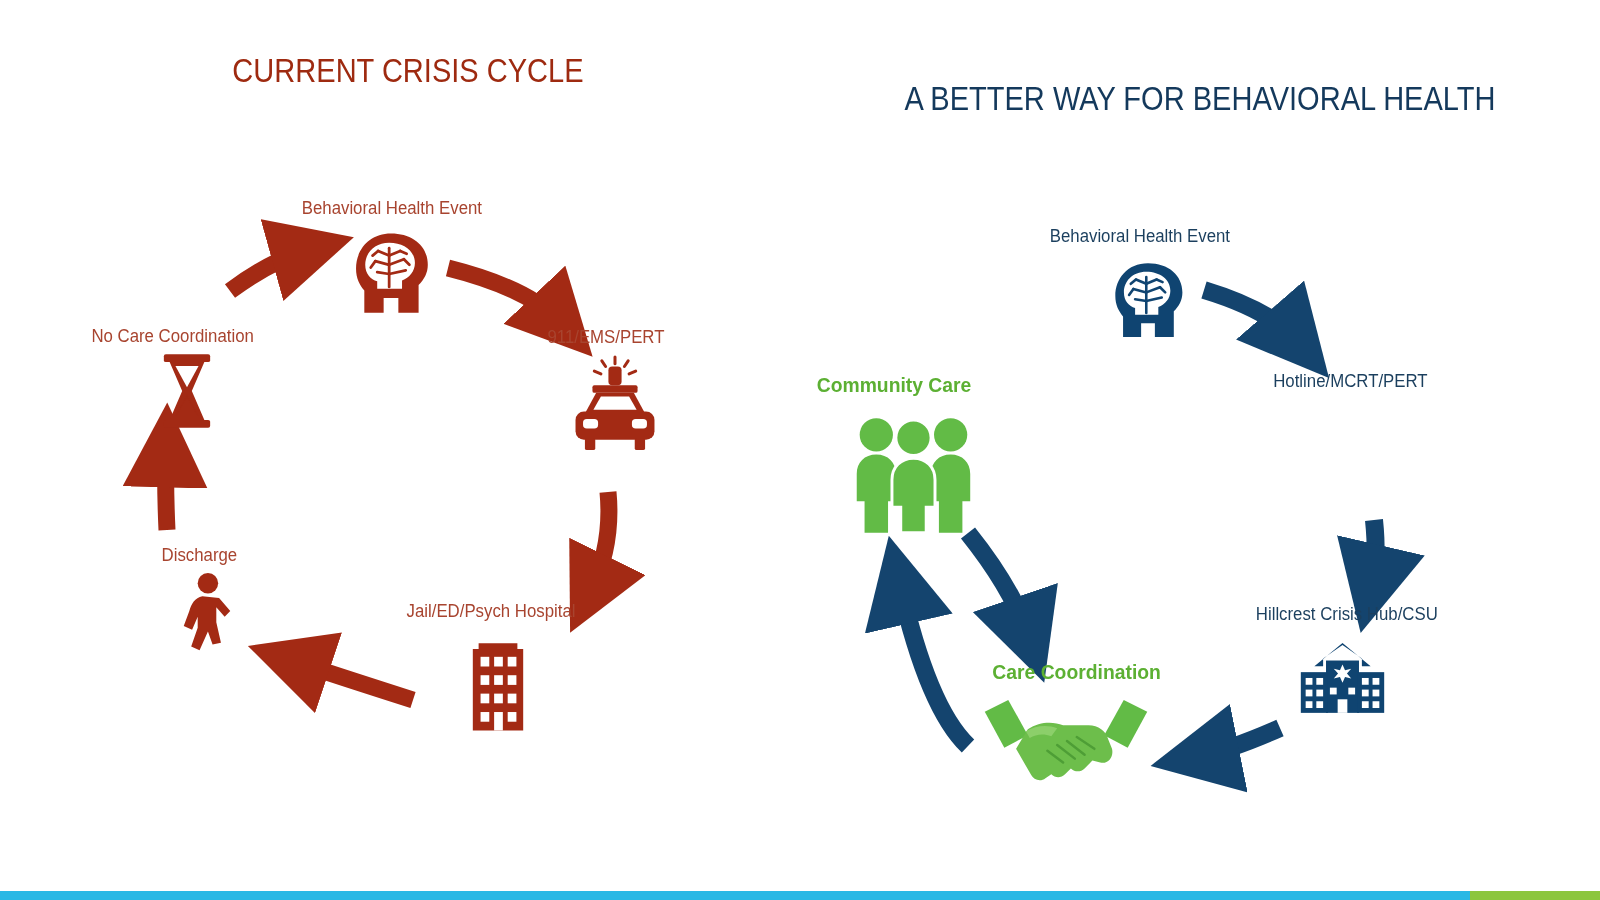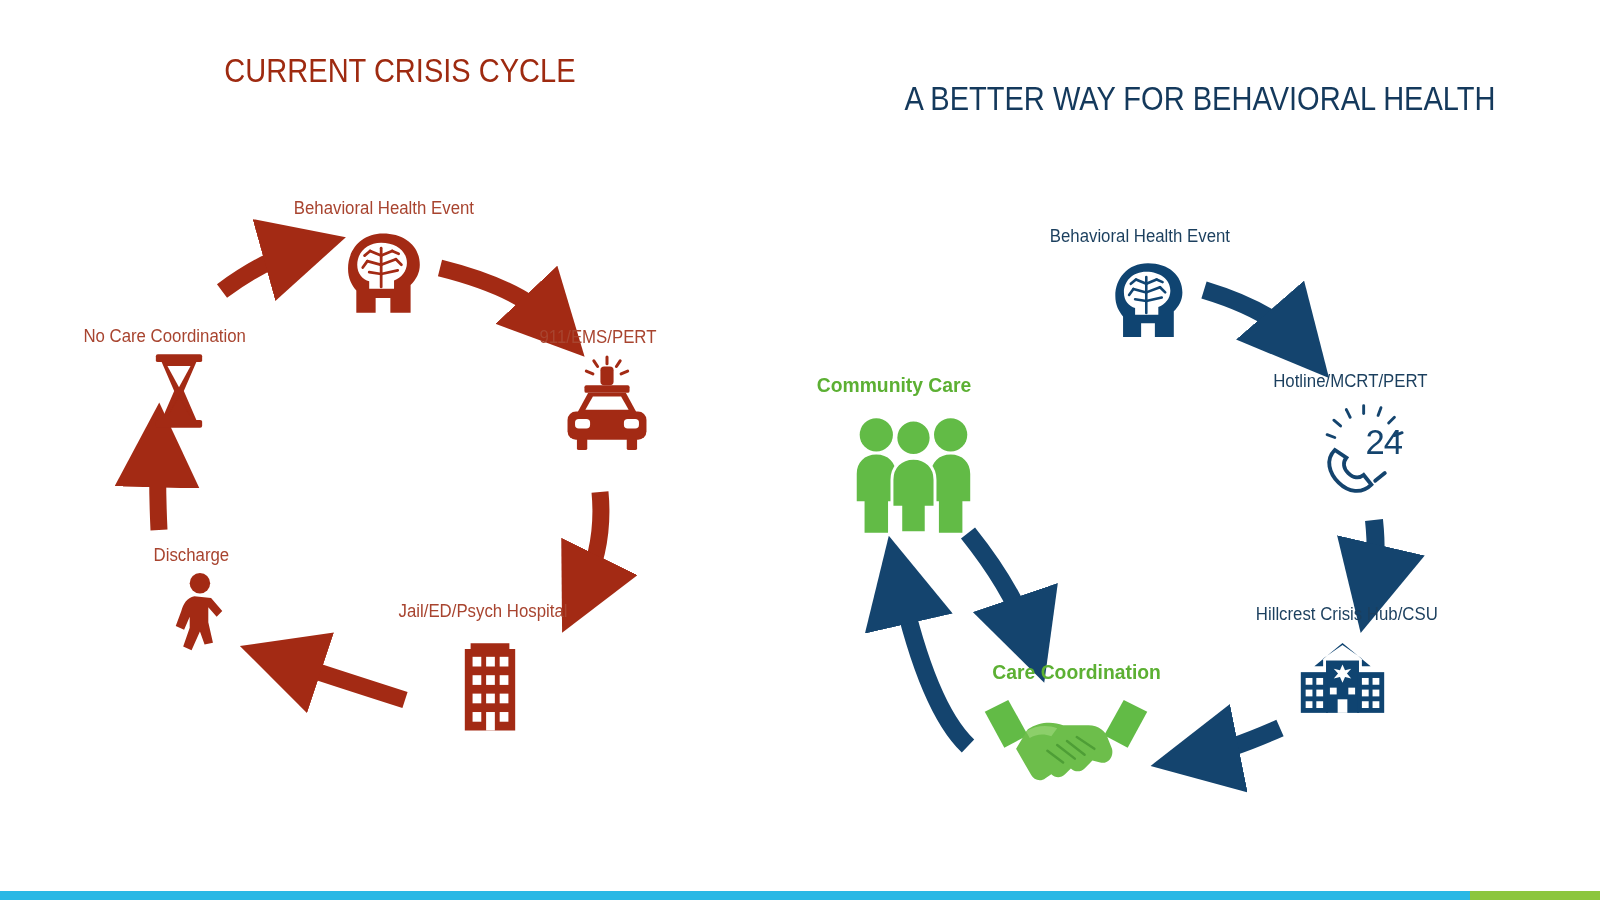--- a/index.html
+++ b/index.html
@@ -17,21 +17,21 @@
   }
   .stage {
     position: absolute;
     inset: 0;
   }
   .panel {
     position: absolute;
     top: 0;
     height: 870px;
   }
-  #panel-left  { left: 0;    width: 800px; }
+  #panel-left  { left: 8px;    width: 800px; }
   #panel-right { left: 800px; width: 800px; margin-top: 28px; }
 
   .panel-title {
     position: absolute;
     top: 52px;
     width: 100%;
     text-align: center;
     font-size: 33px;
     letter-spacing: 0px;
     font-weight: 400;
@@ -237,39 +237,20 @@
             <path d="M48 50 L66 46"></path>
           <path d="M36 25 L30 30"></path>
             <path d="M60 25 L67 28"></path>
           <path d="M33 36 L28 43"></path>
             <path d="M64 34 L70 40"></path>
         </g>
       </svg>
     </div>
 
     <div class="node-label label-navy" style="left:470px; top:343px;">Hotline/MCRT/PERT</div>
-    <div class="icon-box" style="left:500px; top:372px; width:110px; height:100px;">
-      <svg viewBox="0 0 114 104" width="110" height="100">
-        <g stroke="#14446e" stroke-width="4" fill="none" stroke-linecap="round">
-          <path d="M36 52 C26 62 30 76 40 86 C50 96 64 98 74 88 L66 78 C61 82 55 81 50 76
-                   C45 71 44 65 48 60 Z"></path>
-          <path d="M78 84 L88 76"></path>
-        </g>
-        <text x="68" y="56" font-family="Liberation Sans, sans-serif" font-size="36" fill="#14446e" letter-spacing="-1">24</text>
-        <g stroke="#14446e" stroke-width="3" stroke-linecap="round">
-          <path d="M66 6 L66 14"></path>
-          <path d="M84 8 L81 16"></path>
-          <path d="M98 18 L92 24"></path>
-          <path d="M48 10 L52 18"></path>
-          <path d="M35 21 L42 27"></path>
-          <path d="M106 34 L98 37"></path>
-          <path d="M28 36 L36 39"></path>
-        </g>
-      </svg>
-    </div>
 
     <div class="node-label label-navy" style="left:452px; top:576px;">Hillcrest Crisis Hub/CSU</div>
     <div class="icon-box" style="left:495px; top:613px; width:95px; height:72px;">
       <svg viewBox="0 0 98 74" width="95" height="72">
         <path d="M49 2 L78 26 L69 26 L69 18 L49 4 L29 18 L29 26 L20 26 Z" fill="#0f4471"></path>
         <rect x="32" y="20" width="34" height="54" fill="#0f4471"></rect>
         <rect x="6" y="32" width="28" height="42" fill="#0f4471"></rect>
         <rect x="64" y="32" width="28" height="42" fill="#0f4471"></rect>
         <g fill="#ffffff">
           <path d="M49 24 L51.6 30 L58 28.5 L53.6 33.5 L58 38.5 L51.6 37 L49 43 L46.4 37 L40 38.5 L44.4 33.5 L40 28.5 L46.4 30 Z"></path>

